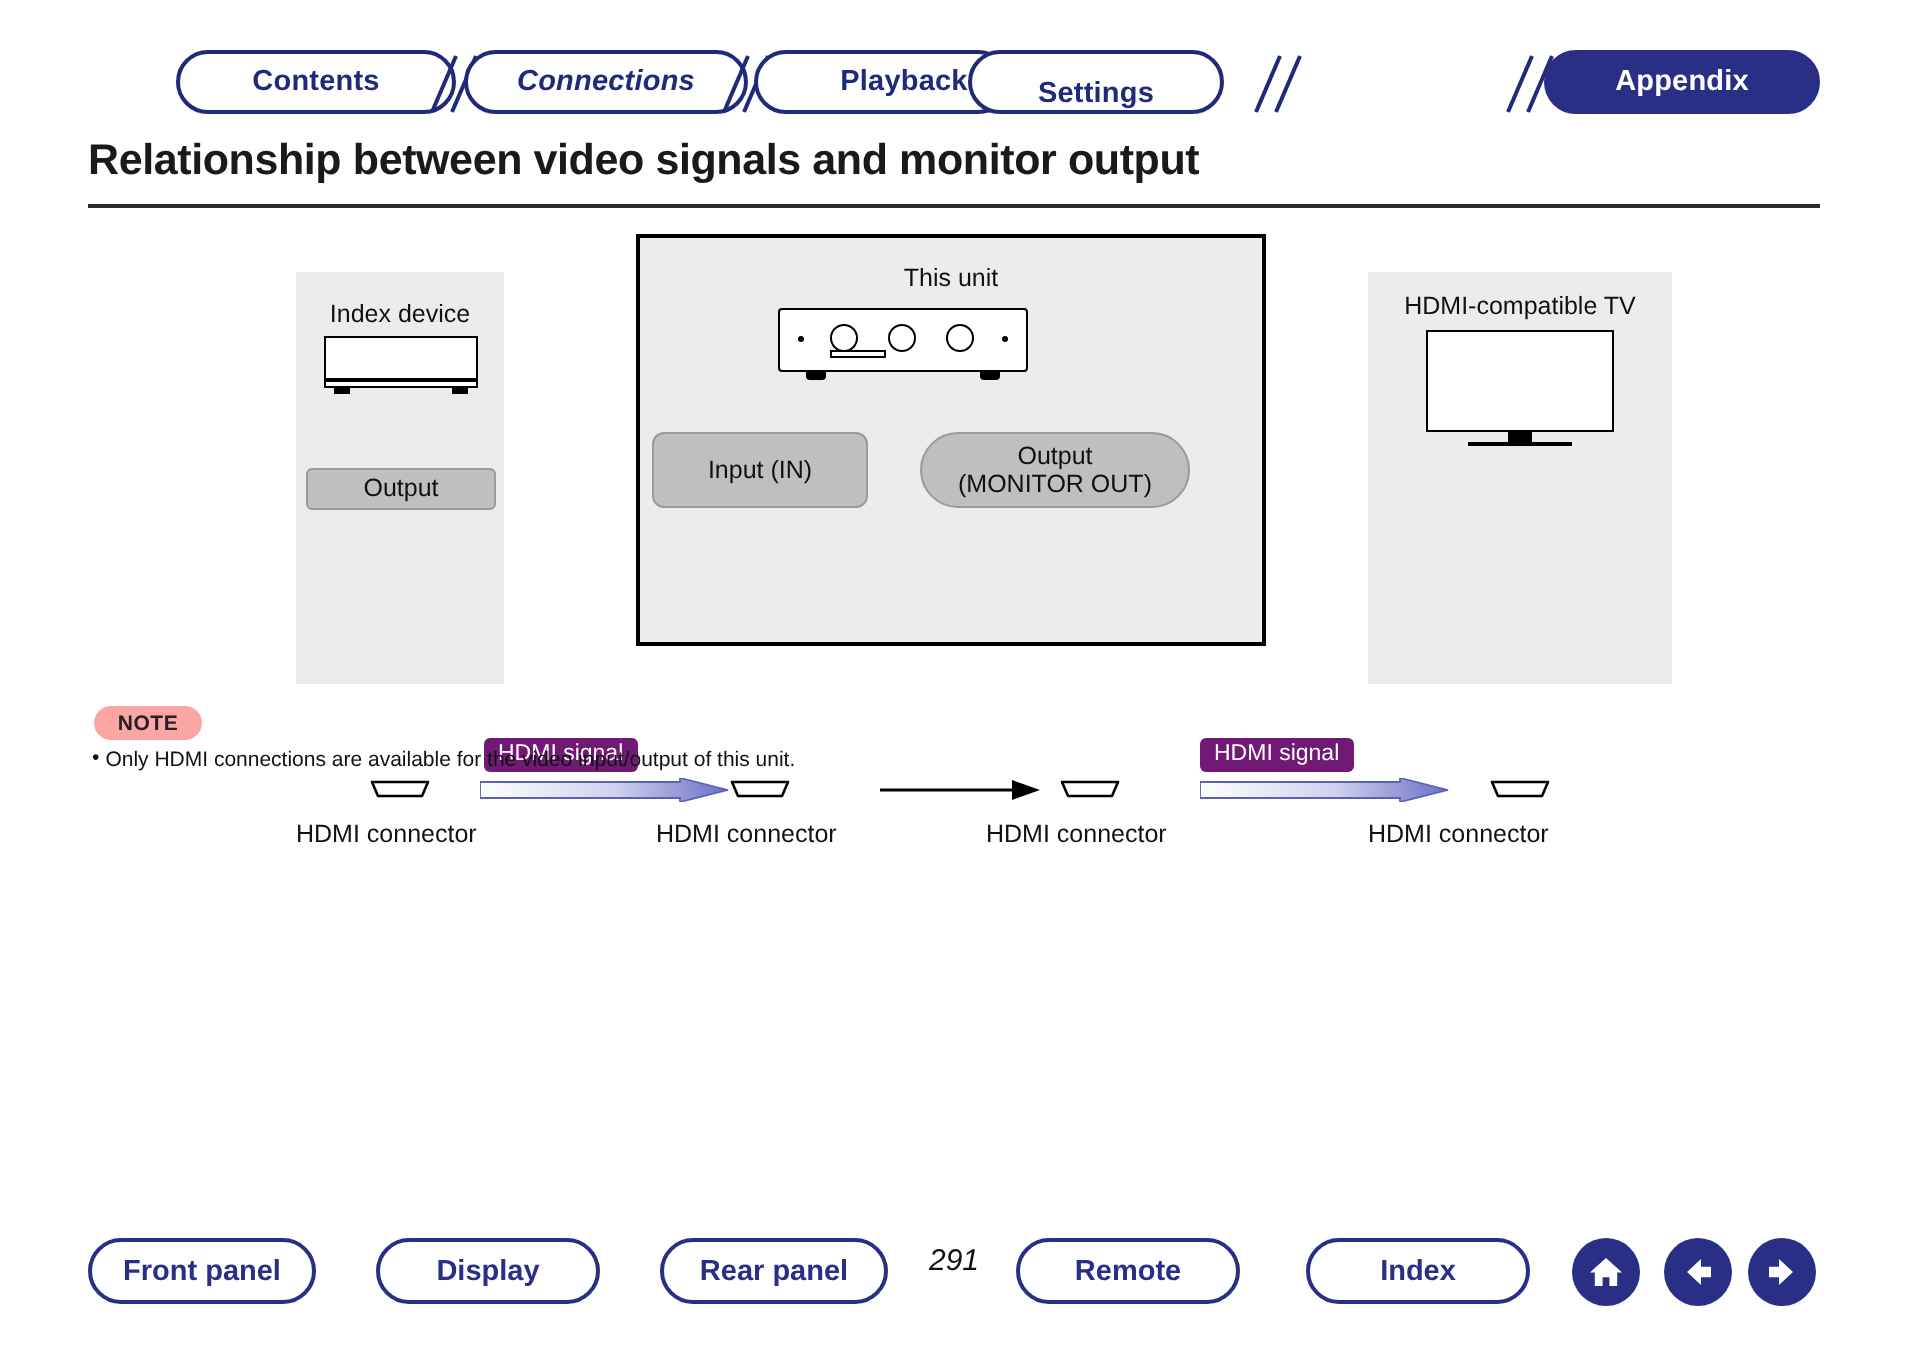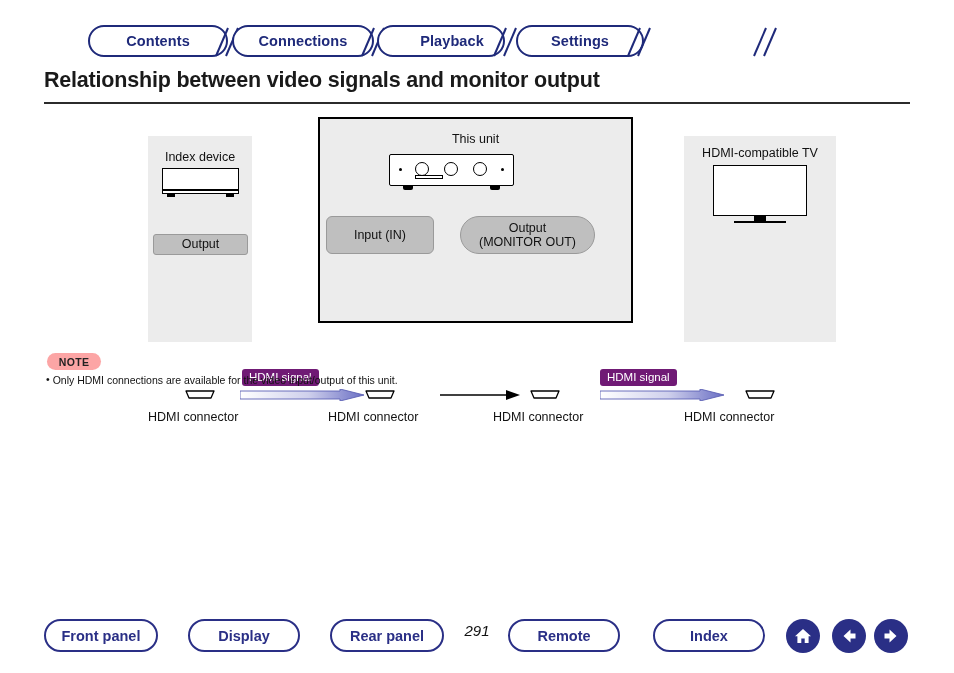--- a/index.html
+++ b/index.html
@@ -363,53 +363,56 @@
 <div class="tabbar">
   <div class="tab" style="left:44px;width:140px;">
       <span>Contents</span>
     </div>
   <div class="tab-sep" style="left:168px;">
     <svg width="30" height="30" viewBox="0 0 30 30">
         <path d="M4 29 L16 1" stroke="#1f2a7a" stroke-width="2" fill="none"></path>
         <path d="M14 29 L26 1" stroke="#1f2a7a" stroke-width="2" fill="none"></path>
       </svg>
   </div>
-  <div class="tab" style="left:188px;width:142px;">
+  <div class="tab" style="left:188px;width:142px;font-style:italic;">
       <span>Connections</span>
     </div>
   <div class="tab-sep" style="left:314px;">
     <svg width="30" height="30" viewBox="0 0 30 30">
         <path d="M4 29 L16 1" stroke="#1f2a7a" stroke-width="2" fill="none"></path>
         <path d="M14 29 L26 1" stroke="#1f2a7a" stroke-width="2" fill="none"></path>
       </svg>
   </div>
   <div class="tab" style="left:333px;width:128px;padding-left:22px;">
       <span>Playback</span>
     </div>
   <div class="tab-sep" style="left:446px;">
     <svg width="30" height="30" viewBox="0 0 30 30">
         <path d="M4 29 L16 1" stroke="#1f2a7a" stroke-width="2" fill="none"></path>
         <path d="M14 29 L26 1" stroke="#1f2a7a" stroke-width="2" fill="none"></path>
       </svg>
   </div>
-  <div class="tab" style="left:472px;width:128px;">
+  <div class="tab" style="left:440px;width:128px;align-items:flex-end;">
       <span>Settings</span>
     </div>
   <div class="tab-sep" style="left:580px;">
     <svg width="30" height="30" viewBox="0 0 30 30">
         <path d="M4 29 L16 1" stroke="#1f2a7a" stroke-width="2" fill="none"></path>
         <path d="M14 29 L26 1" stroke="#1f2a7a" stroke-width="2" fill="none"></path>
       </svg>
   </div>
   <div class="tab-sep" style="left:706px;">
     <svg width="30" height="30" viewBox="0 0 30 30">
         <path d="M4 29 L16 1" stroke="#1f2a7a" stroke-width="2" fill="none"></path>
         <path d="M14 29 L26 1" stroke="#1f2a7a" stroke-width="2" fill="none"></path>
       </svg>
   </div>
+  <div class="tab active" style="left:728px;width:138px;">
+      <span>Appendix</span>
+    </div>
 </div>
 
 <div class="page-title">Relationship between video signals and monitor output</div>
 <div class="title-rule"></div>
 
 <div class="diagram">
 
   <div class="panel box-video"></div>
   <div class="panel-label lbl-video-device">Index device</div>
   <div class="vd-body"></div>

